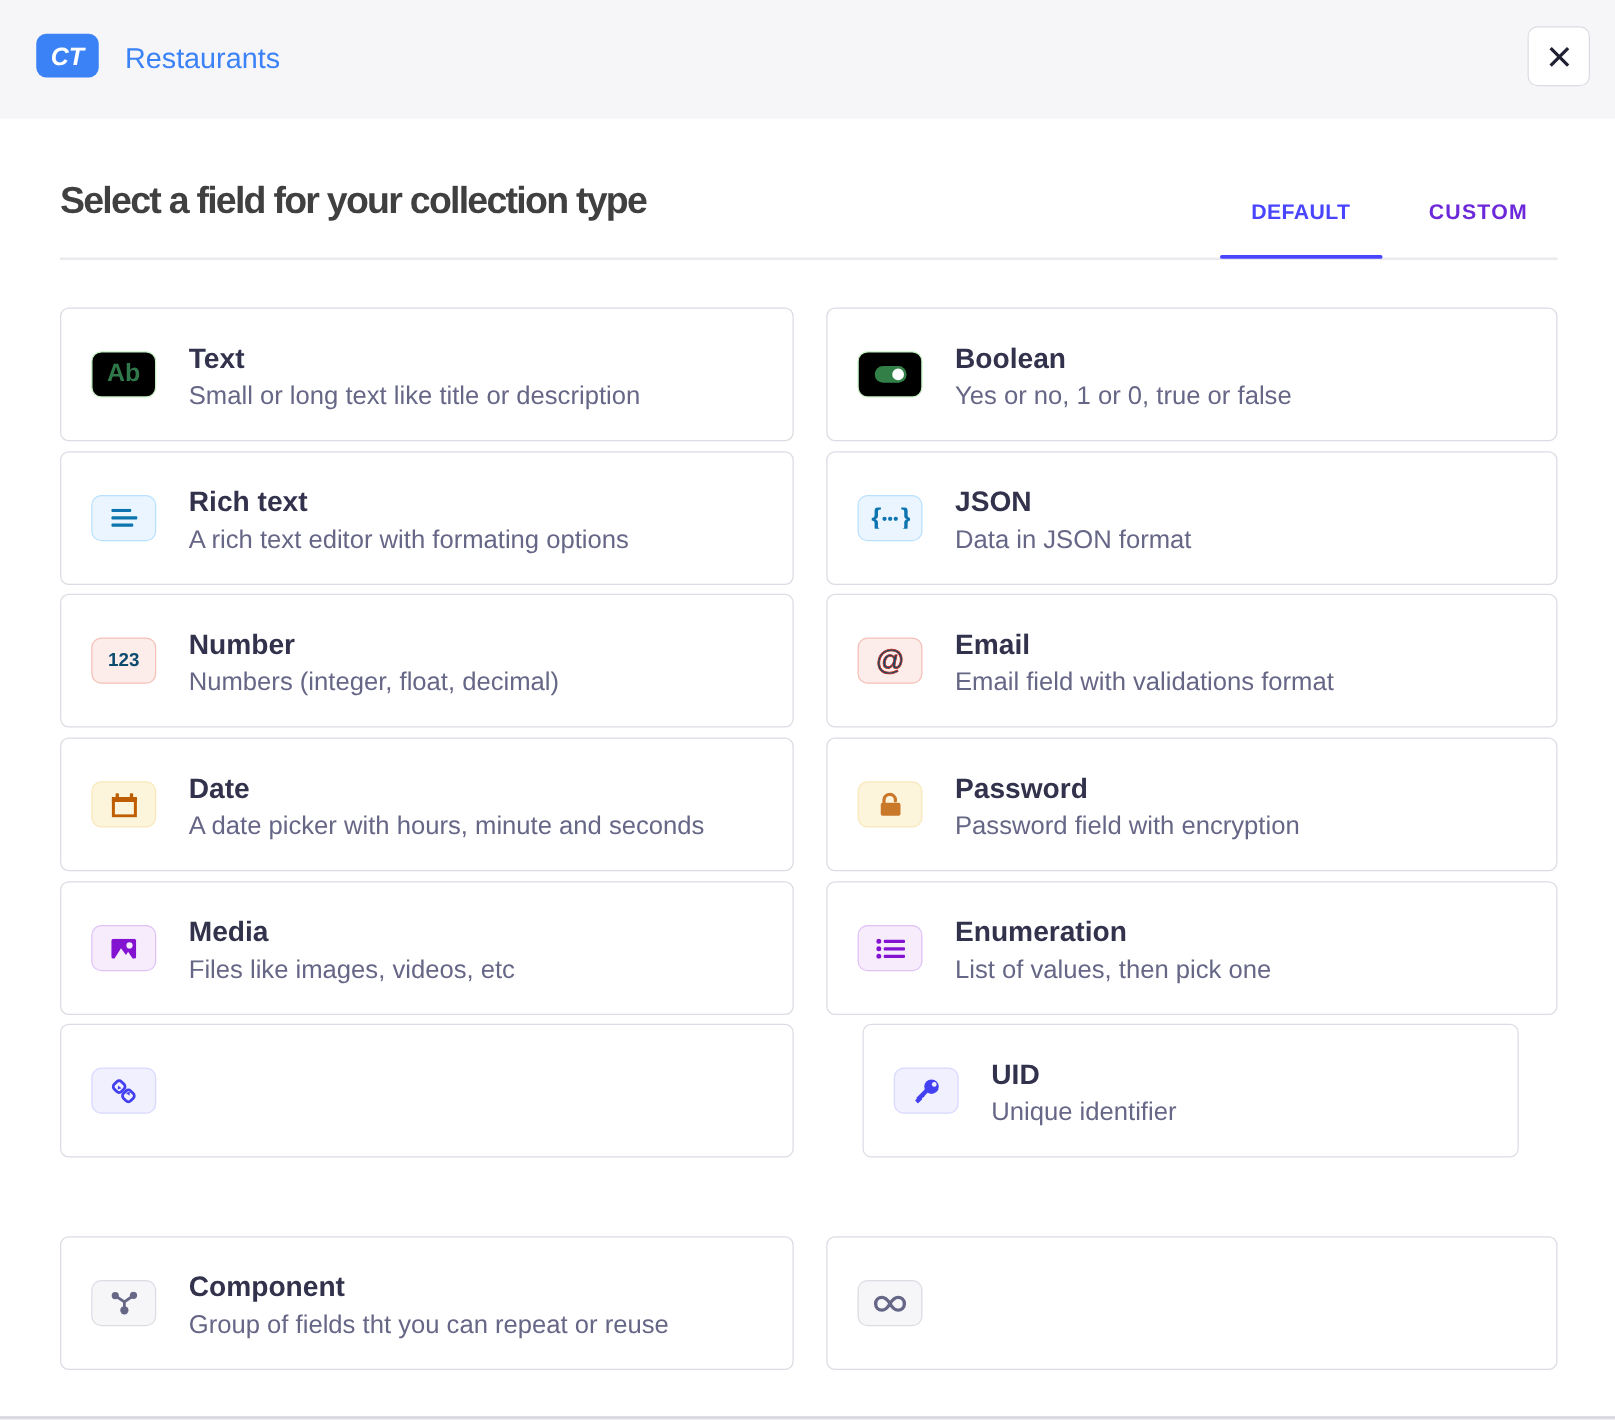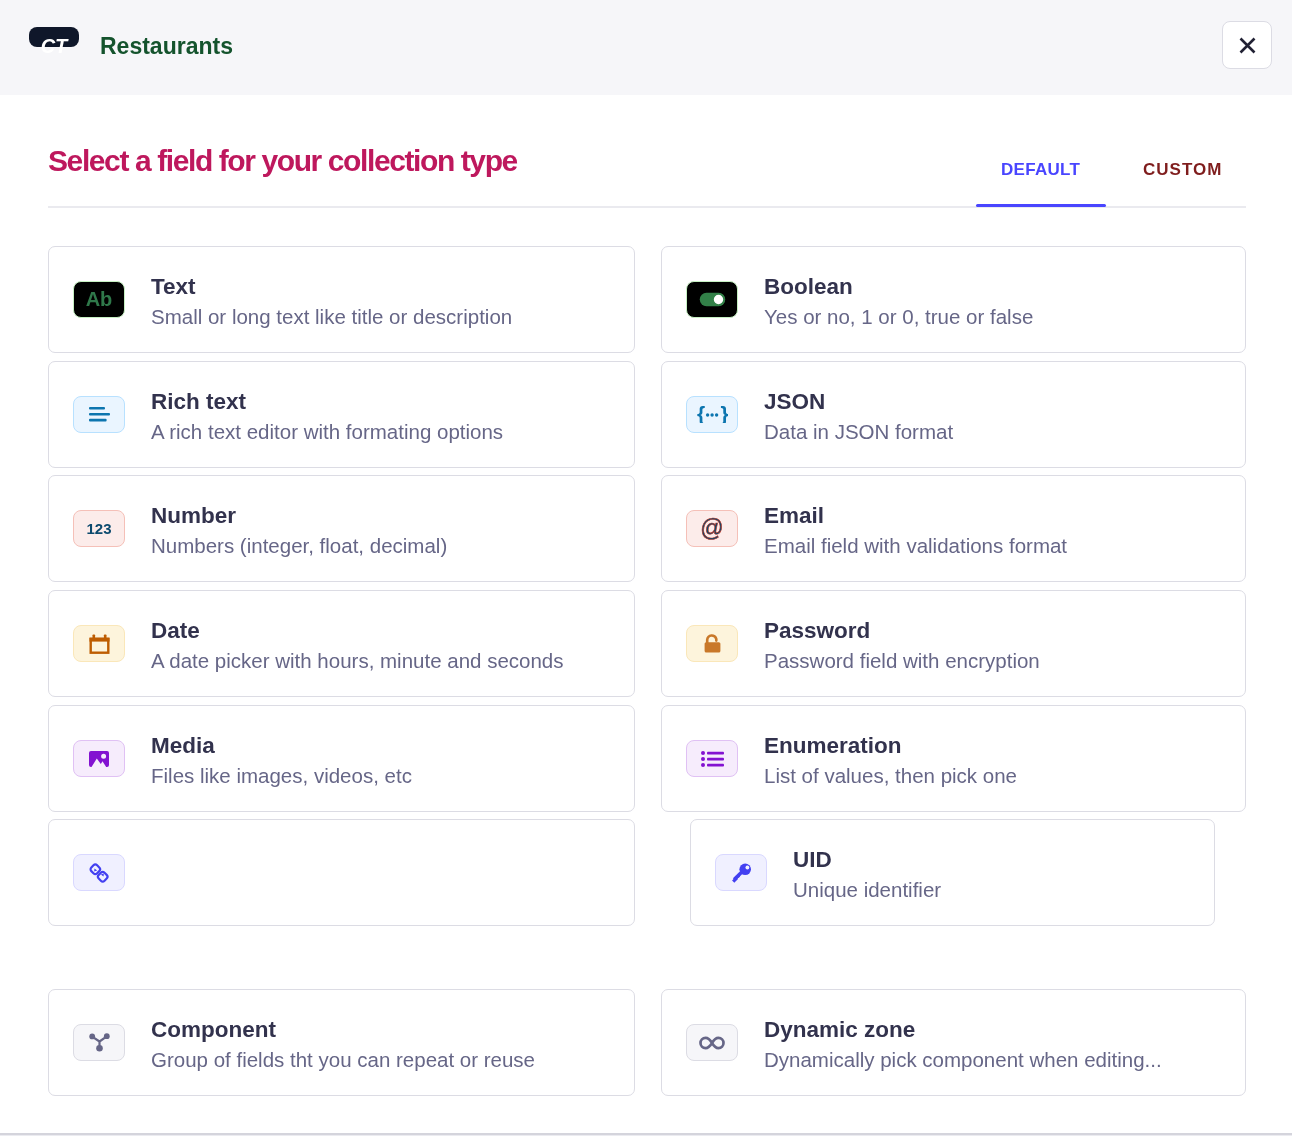--- a/index.html
+++ b/index.html
@@ -1,24 +1,24 @@
 <!DOCTYPE html>
 <html><head>
 <meta charset="utf-8">
 <style>
 *{margin:0;padding:0;box-sizing:border-box}
 html,body{width:1292px;height:1136px;background:#fff;font-family:"Liberation Sans",sans-serif;overflow:hidden;position:relative}
 .header{position:absolute;left:0;top:0;width:1292px;height:95px;background:#f6f6f9}
-.ct{position:absolute;left:29px;top:27px;width:50px;height:20px;border-radius:8px;background:#0f172a;color:#fff;font-weight:700;font-style:italic;font-size:20px;text-align:center;line-height:38px}
-.hname{position:absolute;left:100px;top:27px;height:38px;line-height:38px;font-size:23px;font-weight:700;color:#14532d}
+.ct{position:absolute;left:29px;top:27px;width:50px;height:35px;border-radius:8px;background:#3b82f6;color:#fff;font-weight:700;font-style:italic;font-size:20px;text-align:center;line-height:38px}
+.hname{position:absolute;left:100px;top:27px;height:38px;line-height:38px;font-size:23px;font-weight:400;color:#3b82f6}
 .close{position:absolute;left:1222px;top:21px;width:50px;height:48px;background:#fff;border:1px solid #dcdce4;border-radius:8px}
 .close svg{position:absolute;left:16px;top:15px}
-.h1{position:absolute;left:48px;top:145px;font-size:30px;font-weight:700;color:#be185d;line-height:32px;letter-spacing:-1.4px}
+.h1{position:absolute;left:48px;top:145px;font-size:30px;font-weight:700;color:#404040;line-height:32px;letter-spacing:-1.4px}
 .tabdef{position:absolute;left:1001px;top:161px;font-size:17px;font-weight:700;color:#4945ff;letter-spacing:0.3px;line-height:17px}
-.tabcus{position:absolute;left:1143px;top:161px;font-size:17px;font-weight:700;color:#7f1d1d;letter-spacing:1px;line-height:17px}
+.tabcus{position:absolute;left:1143px;top:161px;font-size:17px;font-weight:700;color:#6d28d9;letter-spacing:1px;line-height:17px}
 .divider{position:absolute;left:48px;top:206px;width:1198px;height:2px;background:#eaeaef}
 .tabbar{position:absolute;left:976px;top:204px;width:130px;height:3px;background:#4945ff;border-radius:2px}
 .card{position:absolute;width:587px;height:107px;background:#fff;border:1px solid #dcdce4;border-radius:7px;display:flex;align-items:center}
 .ibox{width:52px;height:37px;border-radius:8px;margin-left:24px;flex:none;display:flex;align-items:center;justify-content:center;border:1px solid}
 .tcol{margin-left:26px;position:relative;top:2px}
 .t{font-size:22.5px;font-weight:700;color:#32324d;line-height:27px;margin-bottom:2px}
 .d{font-size:20.5px;color:#666687;line-height:29px}
 .green{background:#000000;border-color:#c6f0c2;color:#2f784a}
 .blue{background:#eaf5ff;border-color:#b8e1ff;color:#0c75af}
 .red{background:#fcecea;border-color:#f5c0b8;color:#0c4a6e}
@@ -208,20 +208,16 @@
       <div class="t">Component</div>
       <div class="d">Group of fields tht you can repeat or reuse</div>
     </div>
 </div>
 <div class="card" style="left:661px;top:989px;width:585px">
   <div class="ibox gray">
       <svg width="26" height="14" viewBox="0 0 26 14">
         <path d="M13 7 C11.2 10 8.8 12.1 6.6 12.1 C3.6 12.1 1.5 9.8 1.5 7 C1.5 4.2 3.6 1.9 6.6 1.9 C8.8 1.9 11.2 4 13 7 C14.8 10 17.2 12.1 19.4 12.1 C22.4 12.1 24.5 9.8 24.5 7 C24.5 4.2 22.4 1.9 19.4 1.9 C17.2 1.9 14.8 4 13 7 Z" fill="none" stroke="#666687" stroke-width="2.7"></path>
       </svg>
     </div>
-  <div class="tcol">
-      <div class="t">Dynamic zone</div>
-      <div class="d">Dynamically pick component when editing...</div>
-    </div>
 </div>
 
 <div class="footline"></div>
 <div class="footbg"></div>
 
 </body></html>

